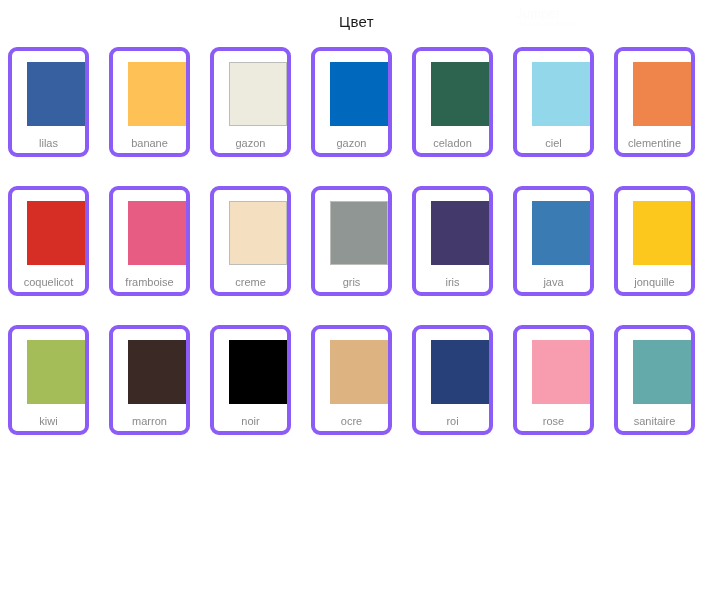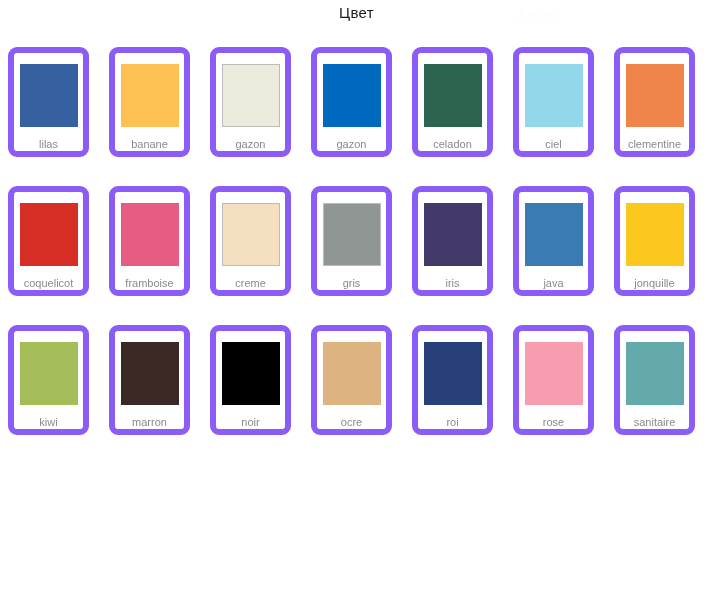--- a/index.html
+++ b/index.html
@@ -14,21 +14,21 @@
     overflow: hidden;
     position: relative;
   }
   .page-title {
     text-align: center;
     font-size: 15px;
     color: #1a1a1a;
     font-weight: 400;
     letter-spacing: 0.3px;
     margin: 0;
-    padding-top: 2px;
+    padding-top: 11px;
     height: 22px;
     line-height: 22px;
   }
   .watermark {
     position: absolute;
     top: 6px;
     left: 516px;
     font-size: 13px;
     color: #fcfcfd;
     letter-spacing: 0.2px;
@@ -48,26 +48,26 @@
     width: 700px;
     display: grid;
     grid-template-columns: repeat(7, 81px);
     column-gap: 20px;
     row-gap: 29px;
   }
   .swatch-card {
     width: 81px;
     height: 110px;
     box-sizing: border-box;
-    border: 6px solid #8b5cf6;
+    border: 4px solid #8b5cf6;
     border-radius: 9px;
     background: #ffffff;
     display: flex;
     flex-direction: column;
-    align-items: center;
+    align-items: flex-end;
     justify-content: flex-start;
     padding-top: 11px;
   }
   .swatch-chip {
     width: 58px;
     height: 64px;
     box-sizing: border-box;
     display: block;
   }
   .swatch-chip.bordered {

